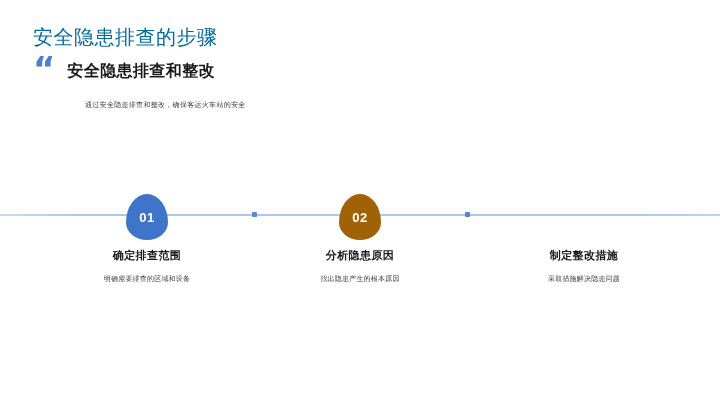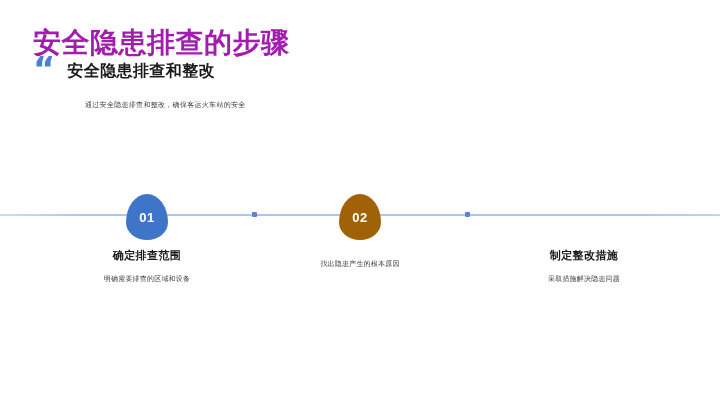--- a/index.html
+++ b/index.html
@@ -19,23 +19,23 @@
   .slide-header {
     position: absolute;
     left: 0;
     top: 0;
     width: 720px;
   }
   .page-title {
     position: absolute;
     left: 33px;
     top: 24px;
-    font-size: 28px;
-    font-weight: bold;
-    color: #a21caf;
+    font-size: 20px;
+    font-weight: normal;
+    color: #0369a1;
     letter-spacing: 0.5px;
     white-space: nowrap;
   }
   .quote-row {
     position: absolute;
     left: 33px;
     top: 58px;
     display: flex;
     align-items: flex-start;
   }
@@ -156,19 +156,20 @@
   </div>
   <div class="step-marker gray" id="marker-1" style="left: 339px;">
     <span>02</span>
   </div>
 
   <div class="step-text" id="text-0" style="left: 47px;">
     <div class="step-label">确定排查范围</div>
     <div class="step-desc">明确需要排查的区域和设备</div>
   </div>
   <div class="step-text" id="text-1" style="left: 260px;">
+    <div class="step-label">分析隐患原因</div>
     <div class="step-desc">找出隐患产生的根本原因</div>
   </div>
   <div class="step-text" id="text-2" style="left: 484px;">
     <div class="step-label">制定整改措施</div>
     <div class="step-desc">采取措施解决隐患问题</div>
   </div>
 </div>
 
 </body></html>

